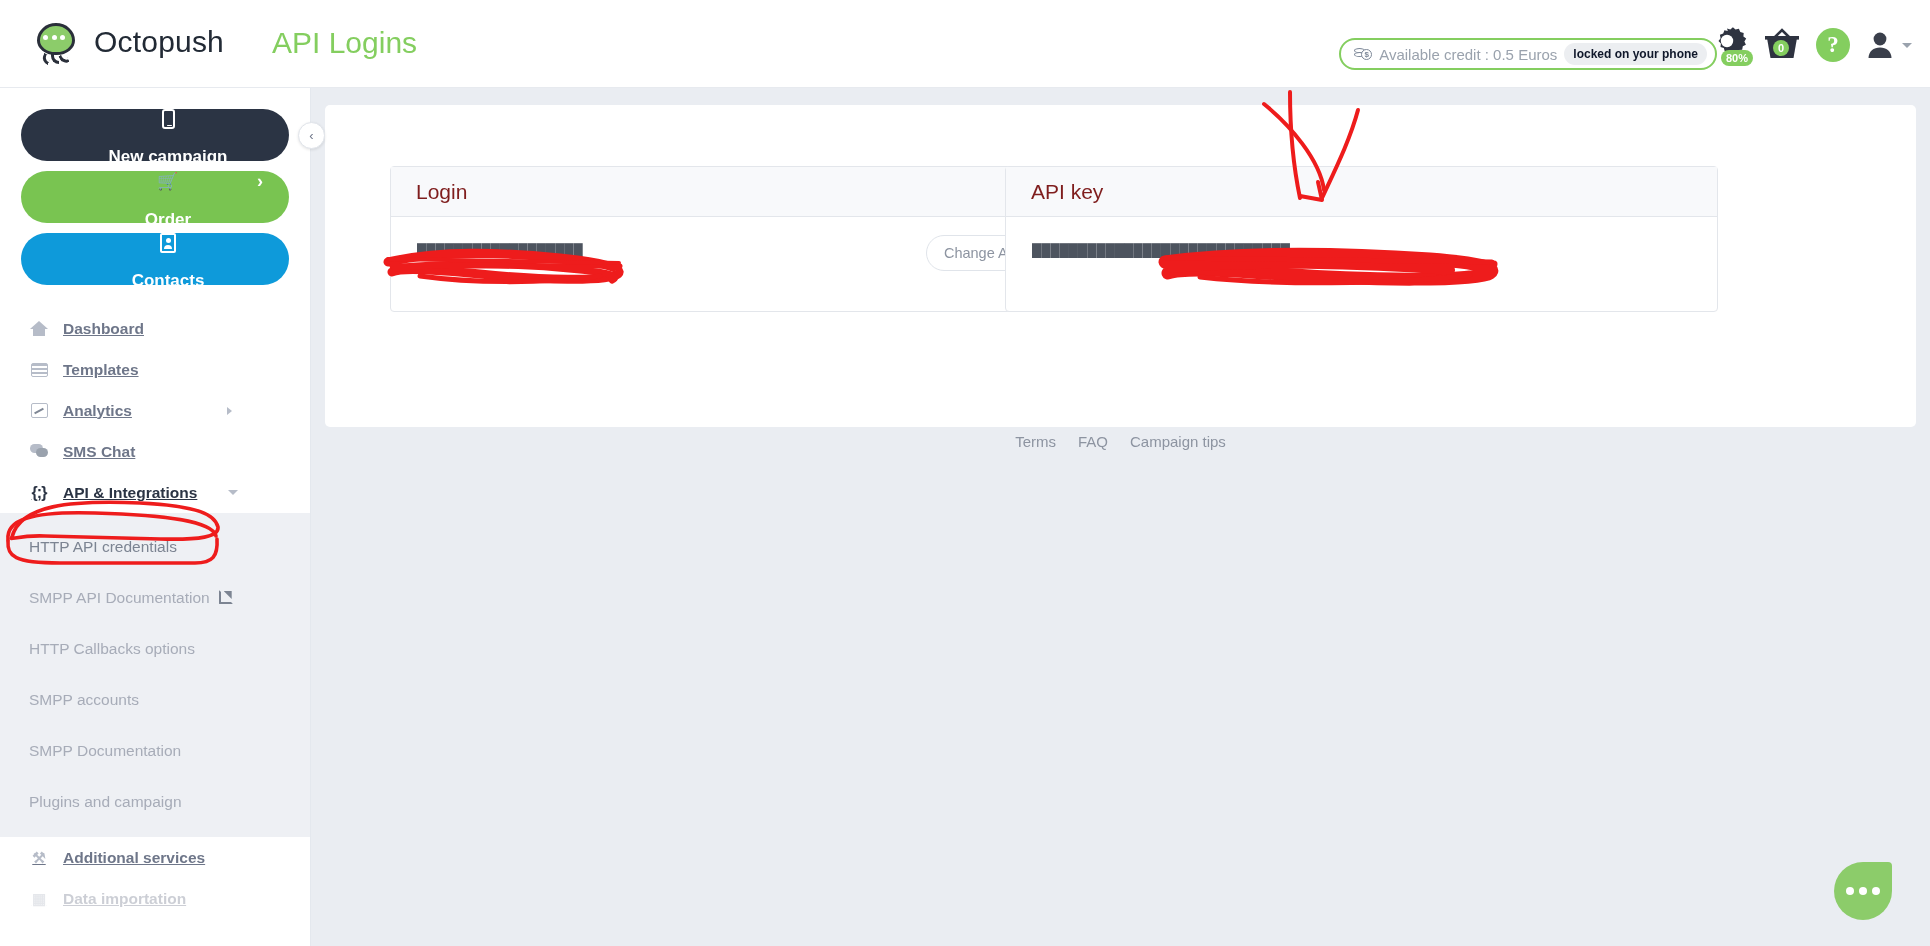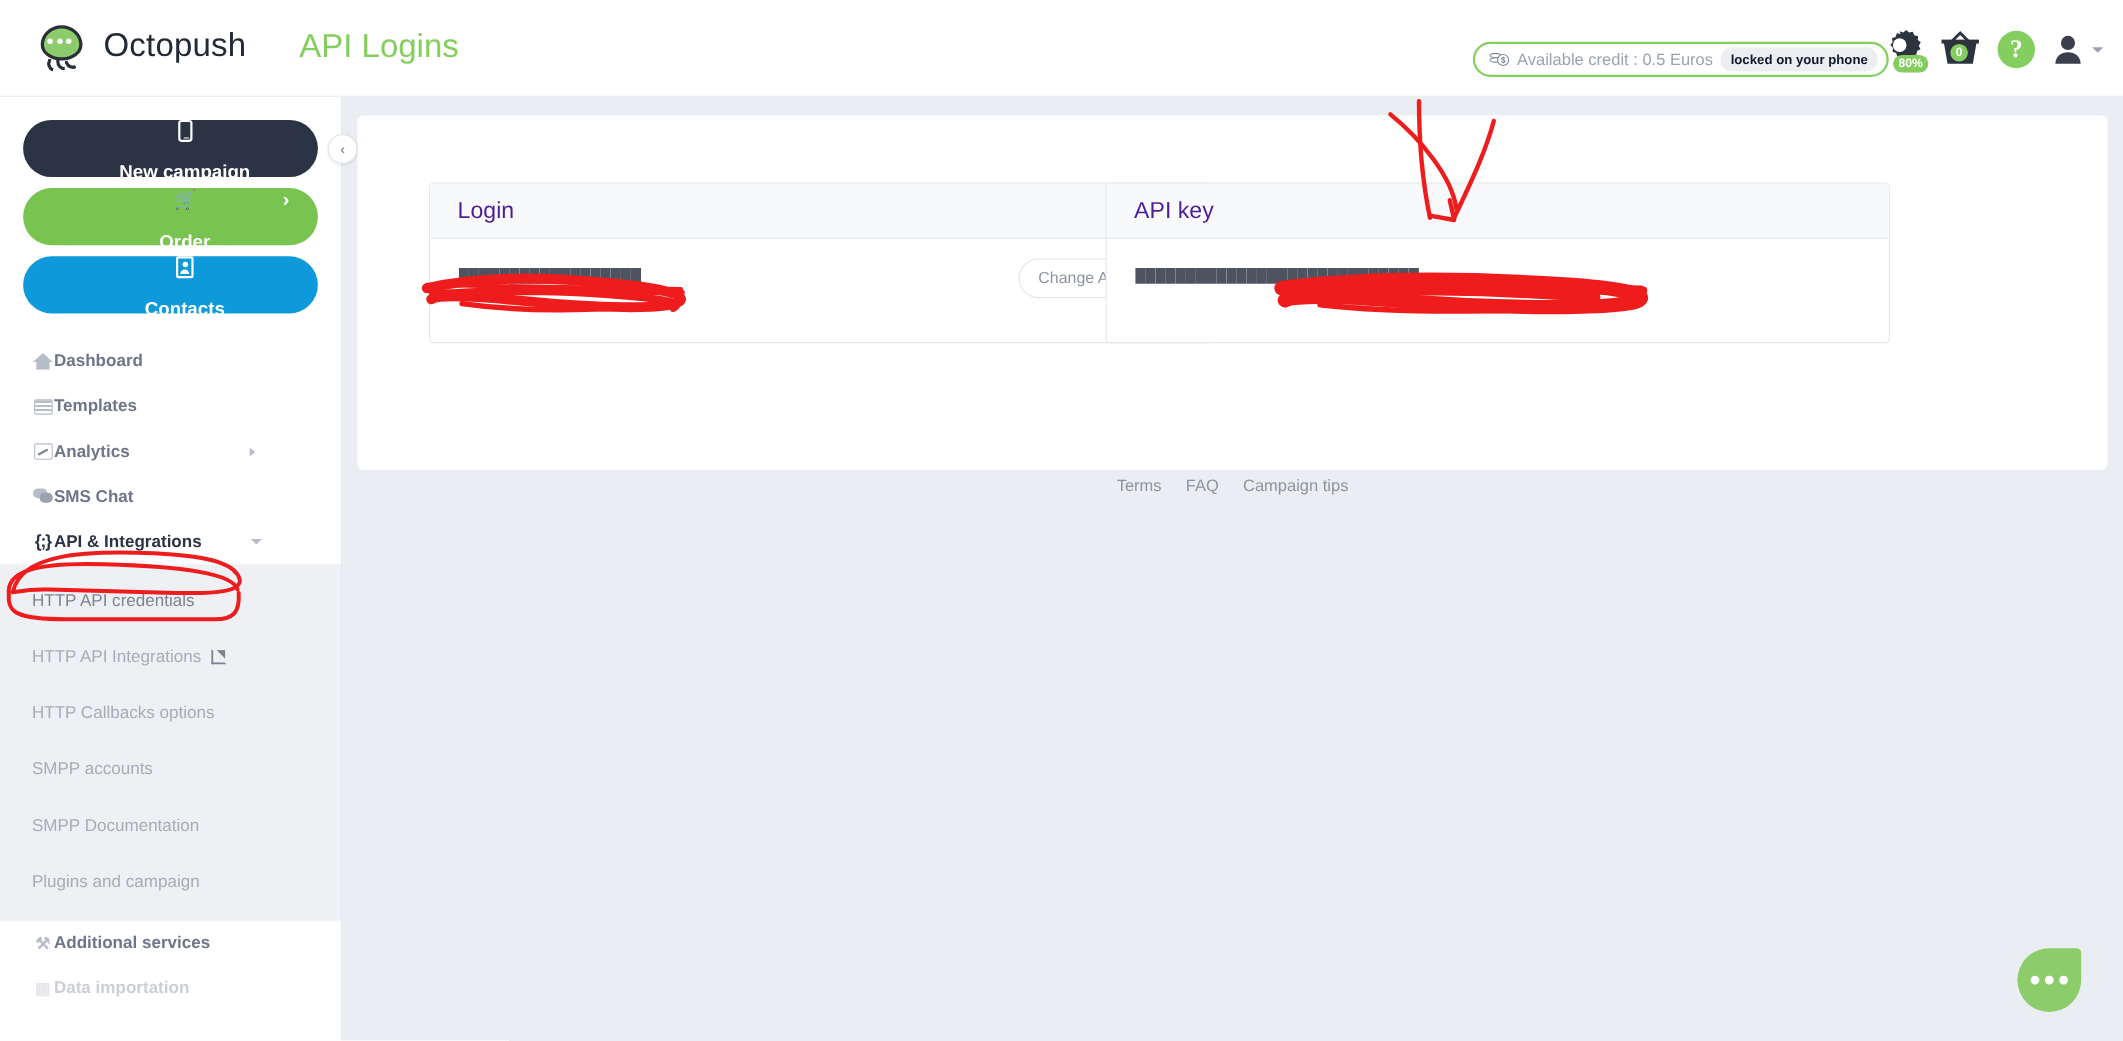--- a/index.html
+++ b/index.html
@@ -130,23 +130,23 @@
   .contact-ico::before {
     content: ""; position: absolute; left: 3.5px; top: 3px; width: 5px; height: 5px;
     border-radius: 50%; background: #fff;
   }
   .contact-ico::after {
     content: ""; position: absolute; left: 2px; top: 9.5px; width: 8px; height: 4px;
     border-radius: 4px 4px 0 0; background: #fff;
   }
 
   .nav-item {
-    height: 41px; display: flex; align-items: center; gap: 0;
+    height: 41px; display: flex; align-items: center; gap: 14px;
     padding-left: 29px; font-size: 15.5px; color: #6e7689; font-weight: bold;
-    cursor: pointer; position: relative;
+    cursor: pointer; position: relative; text-decoration: underline;
   }
   .nav-item.first { margin-top: 23px; }
   .nav-item .caret-r {
     position: absolute; right: 78px; width: 0; height: 0;
     border-top: 4.5px solid transparent; border-bottom: 4.5px solid transparent;
     border-left: 5.5px solid #b6bcc8;
   }
   .nav-item .caret-d {
     position: absolute; right: 72px; width: 0; height: 0;
     border-left: 5.5px solid transparent; border-right: 5.5px solid transparent;
@@ -229,21 +229,21 @@
   .card {
     position: absolute; top: 61px;
     width: 713px; height: 146px;
     border: 1px solid #e3e6eb; border-radius: 4px; background: #ffffff;
   }
   .card.left { left: 65px; }
   .card.right { left: 680px; }
   .card-head {
     height: 50px; background: #f8f9fb; border-bottom: 1px solid #e3e6eb;
     display: flex; align-items: center; padding-left: 25px;
-    font-size: 21px; color: #4c1d95; font-weight: 400;
+    font-size: 21px; color: #7f1d1d; font-weight: 400;
   }
   .card-body { position: relative; height: 95px; }
   .redacted-line {
     position: absolute; left: 26px; top: 26px; height: 15px;
     color: #2f3744; font-size: 13px; white-space: nowrap; overflow: hidden;
     opacity: .85;
   }
   .change-btn {
     position: absolute; right: 28px; top: 18px;
     height: 36px; padding: 0 17px; display: flex; align-items: center;
@@ -393,21 +393,21 @@
       <span class="ico brace-ico">{;}</span>
       <span>API &amp; Integrations</span>
       <span class="caret-d"></span>
     </div>
 
     <div class="sub-wrap">
       <div class="sub-item sel">
         <span>HTTP API credentials</span>
       </div>
       <div class="sub-item">
-        <span>HTTP API Integrations</span>
+        <span>SMPP API Documentation</span>
         <span class="ext-link-ico"></span>
       </div>
       <div class="sub-item">
         <span>HTTP Callbacks options</span>
       </div>
       <div class="sub-item">
         <span>SMPP accounts</span>
       </div>
       <div class="sub-item">
         <span>SMPP Documentation</span>

